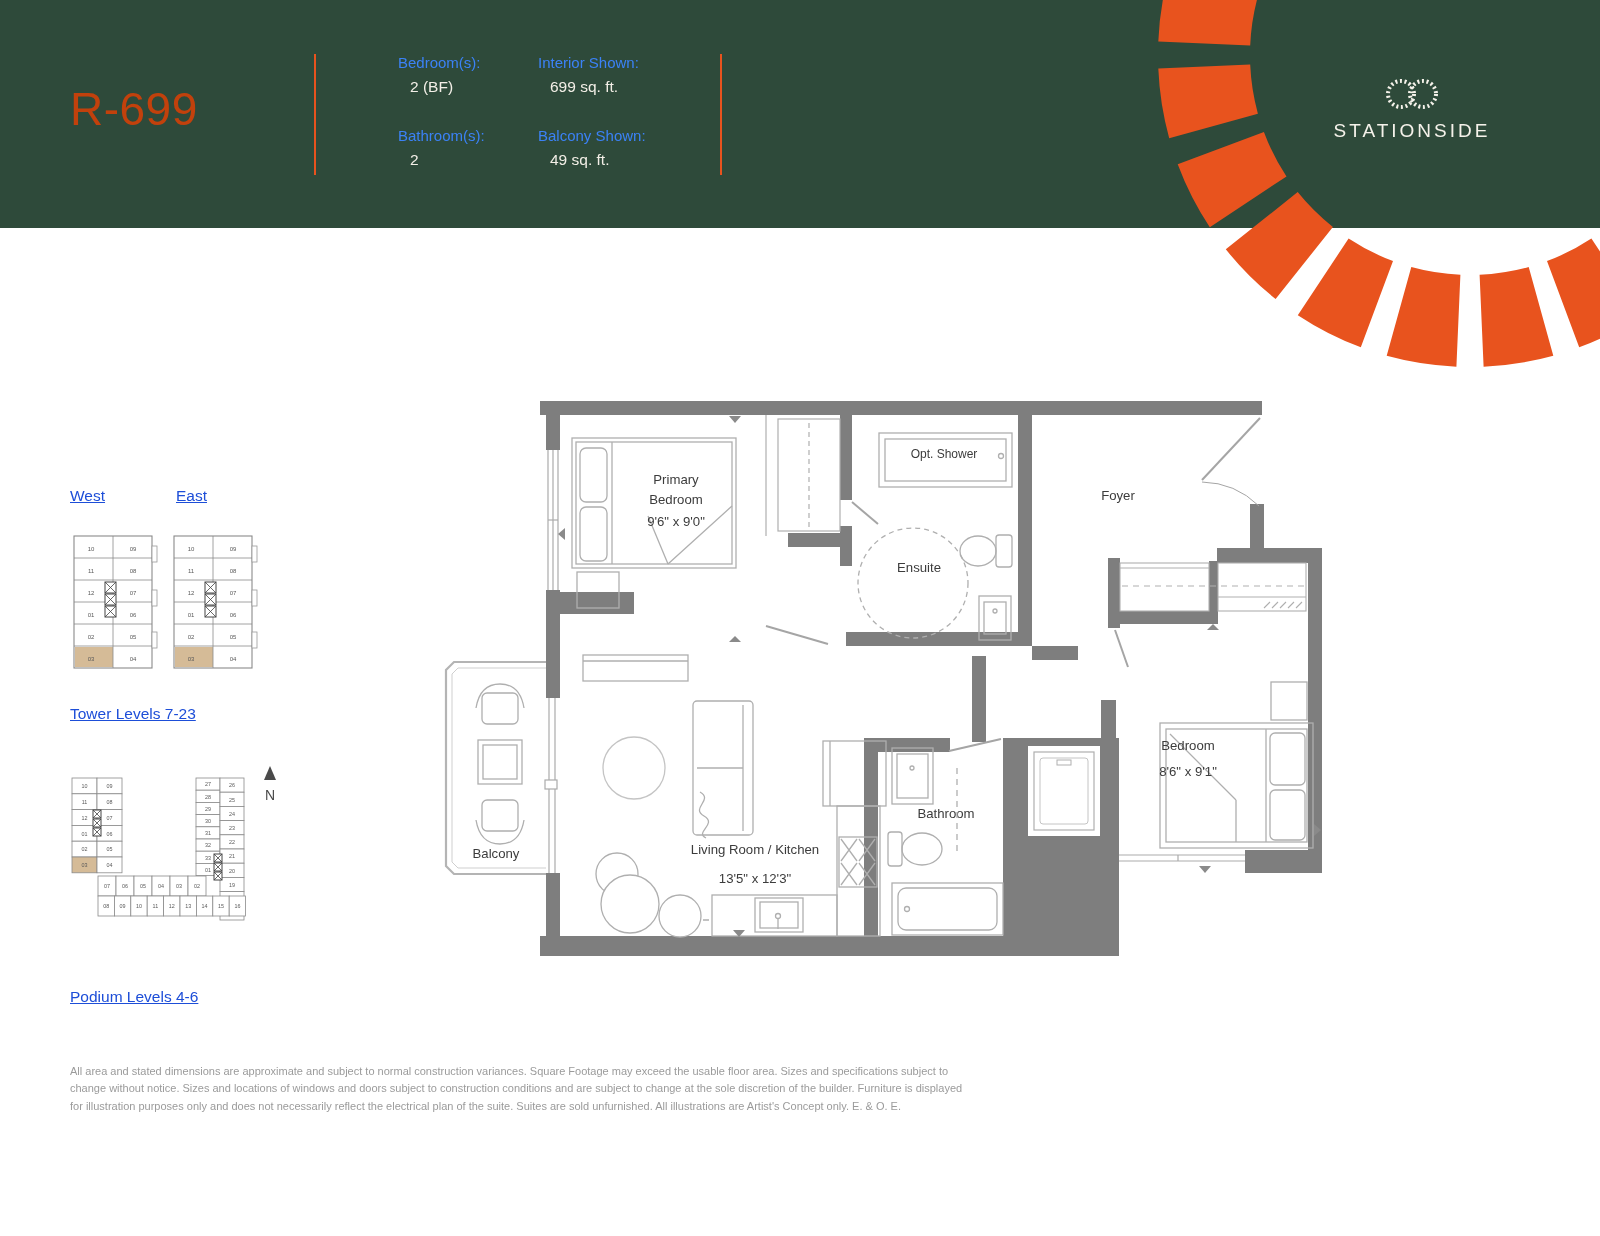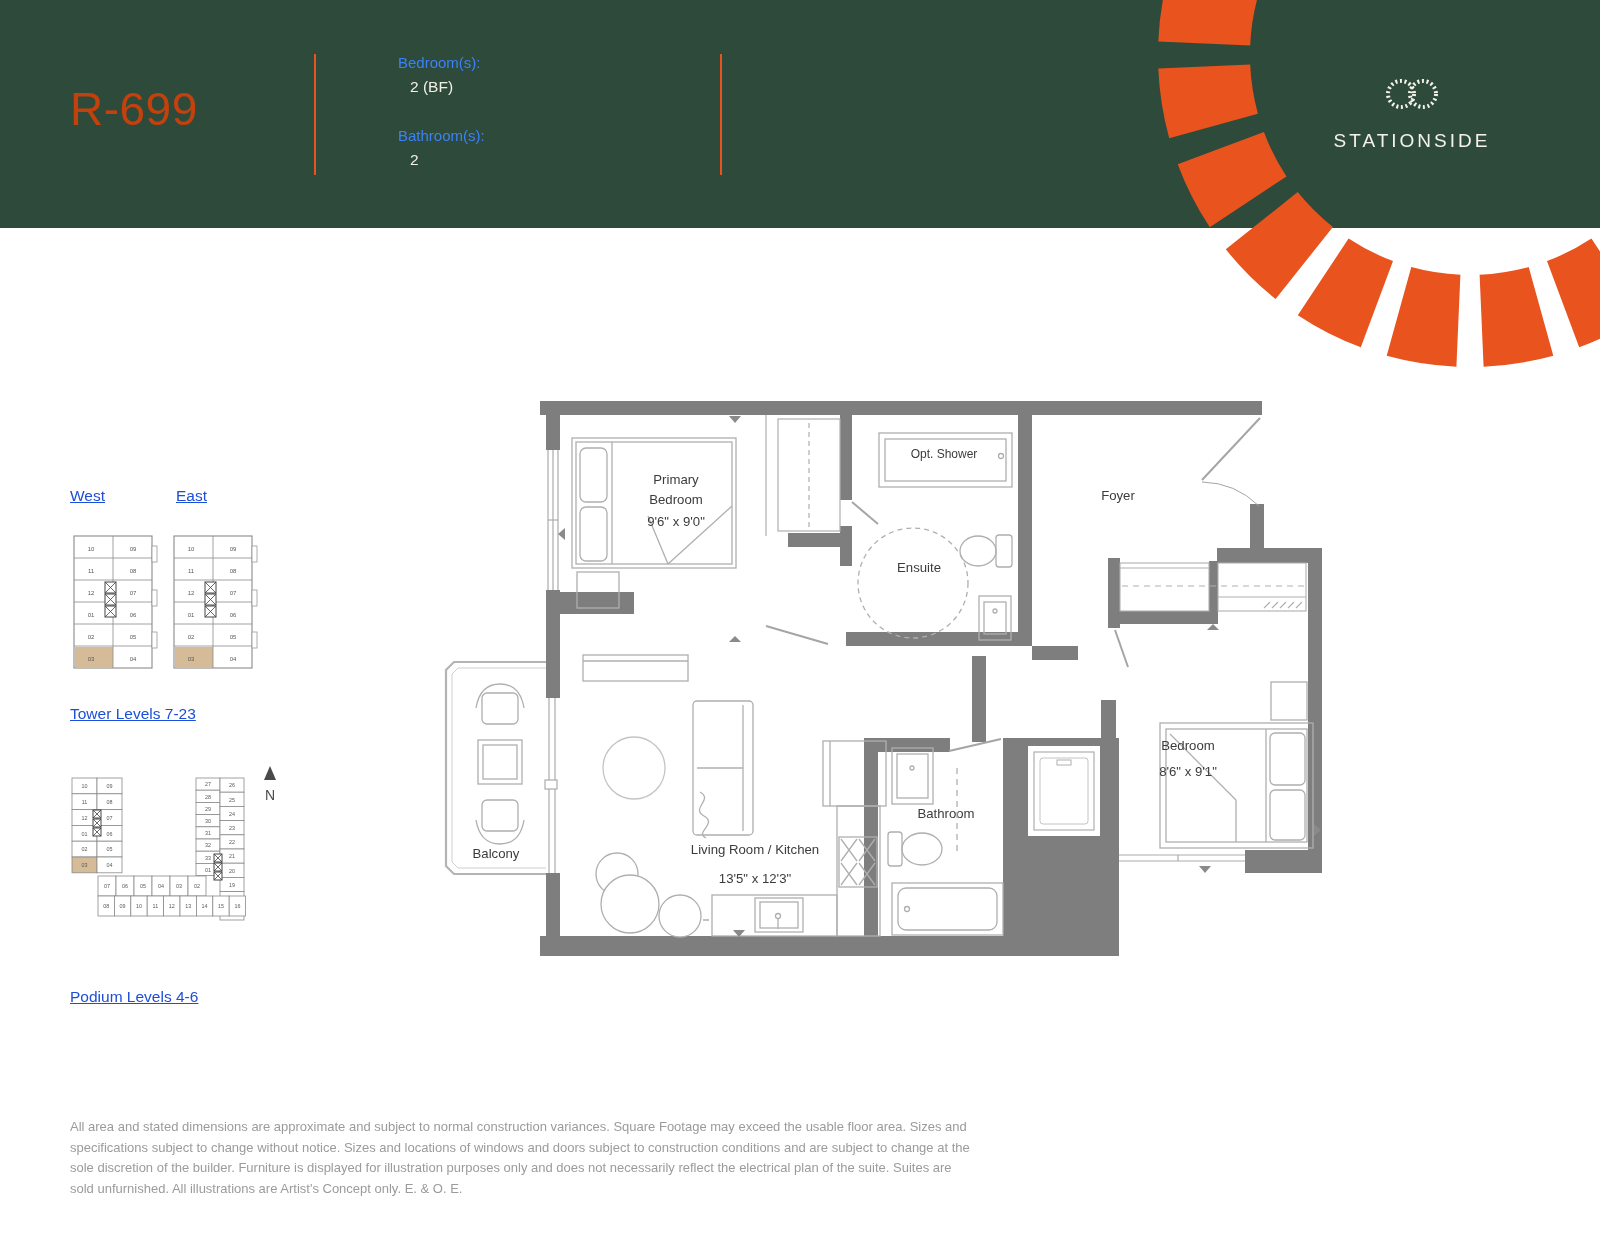--- a/index.html
+++ b/index.html
@@ -6,46 +6,52 @@
   #page{position:relative;width:1600px;height:1236px;background:#ffffff;overflow:hidden;
         font-family:"Liberation Sans","DejaVu Sans",sans-serif;}
   
   #header-bar{position:absolute;left:0;top:0;width:1600px;height:228px;background:#2E4A3A;}
   #plan-title{position:absolute;left:70px;top:82px;font-size:46px;letter-spacing:.5px;color:#c2410c;font-weight:400;}
   .vdivider{position:absolute;top:54px;width:2px;height:121px;background:#E8531E;}
   .spec-col{position:absolute;top:55px;font-size:15px;line-height:1;}
   .spec-label{color:#3b82f6;margin:0 0 9px 0;}
   .spec-value{color:#F3EFE7;margin:0 0 33px 12px;font-size:15.5px;}
   #brand{position:absolute;left:1322px;top:72px;width:180px;text-align:center;z-index:5;}
-  #brand-name{color:#F5F2EA;font-size:19px;letter-spacing:3px;margin-top:10px;font-weight:400;}
+  #brand-name{color:#F5F2EA;font-size:19px;letter-spacing:3px;margin-top:0;font-weight:400;}
   #sunburst{position:absolute;left:1040px;top:0;width:560px;height:400px;z-index:3;pointer-events:none;}
   
   .tan-label{position:absolute;color:#1d4ed8;font-size:15.5px;text-decoration:underline;}
   
-  #disclaimer{position:absolute;left:70px;top:1104px;width:908px;font-size:13px;line-height:1.58;color:#9B9B9B;}
+  #disclaimer{position:absolute;left:70px;top:1052px;width:908px;font-size:11px;line-height:1.58;color:#9B9B9B;}
   svg text{font-family:"Liberation Sans","DejaVu Sans",sans-serif;}
   .plan-label{fill:#3C3C3C;font-size:13.2px;}
   .plan-label-sm{fill:#3C3C3C;font-size:12px;}
 </style>
 </head>
 <body>
 
 <div id="page">
 
   <div id="header-bar"></div>
   <div id="plan-title">R-699</div>
 
   <div class="vdivider" style="left:314px"></div>
   <div class="vdivider" style="left:720px"></div>
 
   <div class="spec-col" style="left:398px">
     <div class="spec-label">Bedroom(s):</div>
     <div class="spec-value">2 (BF)</div>
     <div class="spec-label">Bathroom(s):</div>
     <div class="spec-value">2</div>
+  </div>
+  <div class="spec-col" style="left:538px">
+    <div class="spec-label">Interior Shown:</div>
+    <div class="spec-value">699 sq. ft.</div>
+    <div class="spec-label">Balcony Shown:</div>
+    <div class="spec-value">49 sq. ft.</div>
   </div>
 
   <svg id="sunburst" viewBox="0 0 560 400">
     <g fill="#E8531E">
       <path d="M551.4,238.5 L602.2,315.2 A312,312 0 0 1 539.2,347.3 L507.0,261.1 A220,220 0 0 0 551.4,238.5 Z"></path>
       <path d="M488.7,267.1 L513.3,355.8 A312,312 0 0 1 443.6,366.7 L439.6,274.8 A220,220 0 0 0 488.7,267.1 Z"></path>
       <path d="M420.4,274.8 L416.4,366.7 A312,312 0 0 1 346.7,355.8 L371.3,267.1 A220,220 0 0 0 420.4,274.8 Z"></path>
       <path d="M353.0,261.1 L320.8,347.3 A312,312 0 0 1 257.8,315.2 L308.6,238.5 A220,220 0 0 0 353.0,261.1 Z"></path>
       <path d="M292.9,227.0 L235.6,299.0 A312,312 0 0 1 185.8,249.3 L257.7,192.1 A220,220 0 0 0 292.9,227.0 Z"></path>
       <path d="M246.5,176.4 L169.8,227.2 A312,312 0 0 1 137.7,164.2 L223.9,132.0 A220,220 0 0 0 246.5,176.4 Z"></path>

